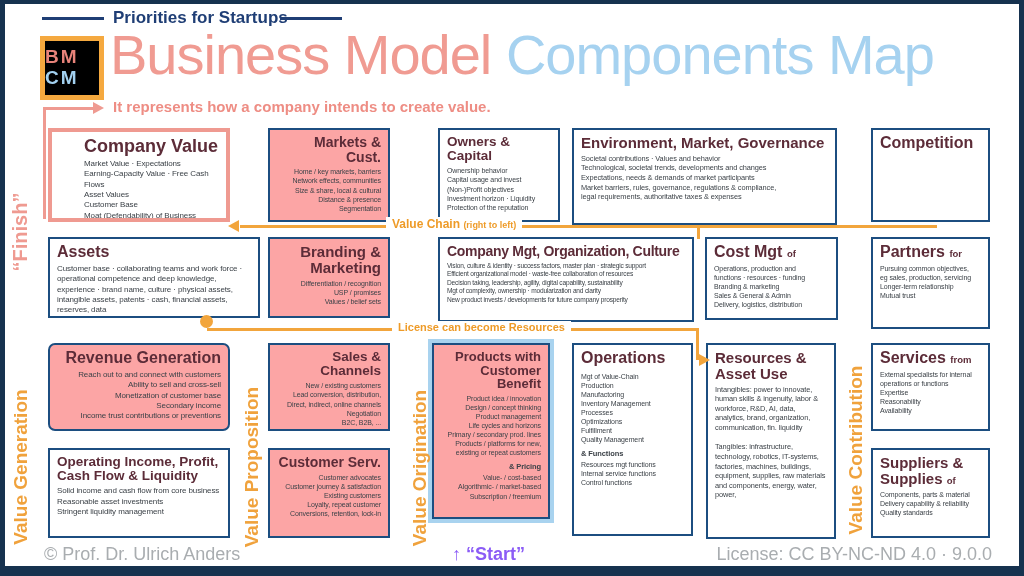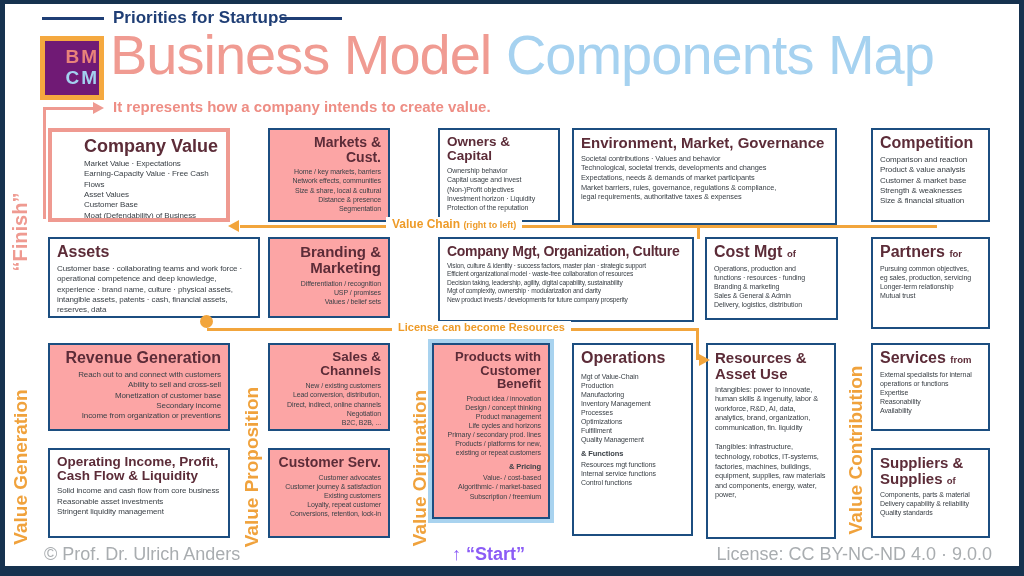--- a/index.html
+++ b/index.html
@@ -2,21 +2,21 @@
 <html><head>
 <meta charset="utf-8">
 <style>
   html,body{margin:0;padding:0;background:#e9e9e9;}
   .canvas{position:relative;width:1024px;height:576px;background:#ffffff;overflow:hidden;
           font-family:"Liberation Sans","DejaVu Sans",sans-serif;}
   .frame{position:absolute;inset:0;border:solid #16324f;border-width:4px 5px 10px 5px;pointer-events:none;z-index:50;}
 
   
   .logo{position:absolute;left:40px;top:36px;width:64px;height:64px;border:5px solid #f5a93f;
-        background:#701a75;box-sizing:border-box;text-align:right;padding-left:17px;}
+        background:#000000;box-sizing:border-box;text-align:left;}
   .logo .l1,.logo .l2{display:block;font-weight:bold;font-size:19px;line-height:20px;letter-spacing:2px;margin-top:1px;}
   .logo .l1{color:#e8837a;margin-top:6px;}
   .logo .l2{color:#a3d1f0;}
   .tagline{position:absolute;left:113px;top:8px;font-size:17px;font-weight:bold;color:#1f3e75;}
   .tagline-line{position:absolute;top:17px;height:3px;width:62px;background:#1f3e75;}
   .tl-left{left:42px;} .tl-right{left:280px;}
   .main-title{position:absolute;left:110px;top:26px;font-size:56px;line-height:1.05;white-space:nowrap;letter-spacing:-1px;}
   .main-title .t1{color:#f09b92;}
   .main-title .t2{color:#a6d2f0;}
   .subtitle{position:absolute;left:113px;top:98px;font-size:15px;font-weight:bold;color:#ee8d84;}
@@ -109,25 +109,20 @@
   <div class="box" style="left:572px;top:128px;width:265px;height:97px;">
     <h3 class="t15">Environment, Market, Governance</h3>
     <p class="p74">Societal contributions · Values and behavior
 Technological, societal trends, developments and changes
 Expectations, needs &amp; demands of market participants
 Market barriers, rules, governance, regulations &amp; compliance,
 legal requirements, authoritative taxes &amp; expenses</p>
   </div>
   <div class="box" style="left:871px;top:128px;width:119px;height:94px;">
     <h3>Competition</h3>
-    <p class="p8">Comparison and reaction
-Product &amp; value analysis
-Customer &amp; market base
-Strength &amp; weaknesses
-Size &amp; financial situation</p>
   </div>
 
   <div class="arrow-left" style="left:228px;top:220px;"></div>
   <div class="oline" style="left:240px;top:225px;width:697px;height:3px;"></div>
   <div class="olabel" style="left:386px;top:217px;"><span>Value Chain</span> <span class="small">(right to left)</span></div>
   <div class="oline" style="left:697px;top:225px;width:3px;height:14px;"></div>
 
   <div class="box" style="left:48px;top:237px;width:212px;height:81px;">
     <h3>Assets</h3>
     <p class="p8">Customer base · collaborating teams and work force · operational competence and deep knowledge, experience · brand name, culture · physical assets, intangible assets, patents · cash, financial assets, reserves, data</p>
@@ -161,27 +156,27 @@
 Longer-term relationship
 Mutual trust</p>
   </div>
 
   <div class="dot" style="left:200px;top:315px;"></div>
   <div class="oline" style="left:207px;top:328px;width:492px;height:3px;"></div>
   <div class="olabel" style="left:392px;top:321px;font-size:11px;">License can become Resources</div>
   <div class="oline" style="left:696px;top:328px;width:3px;height:32px;"></div>
   <div class="arrow-right-o" style="left:699px;top:354px;"></div>
 
-  <div class="box blue" style="left:48px;top:343px;width:182px;height:88px;">
+  <div class="box blue" style="left:48px;top:343px;width:182px;height:88px;border-radius:7px;">
     <h3>Revenue Generation</h3>
     <p class="p8">Reach out to and connect with customers
 Ability to sell and cross-sell
 Monetization of customer base
 Secondary income
-Income from organization or preventions</p>
+Income trust contributions or preventions</p>
   </div>
   <div class="box blue" style="left:268px;top:343px;width:122px;height:88px;">
     <h3 class="t135">Sales &amp; Channels</h3>
     <p class="p7">New / existing customers
 Lead conversion, distribution,
 Direct, indirect, online channels
 Negotiation
 B2C, B2B, ...</p>
   </div>
   <div class="box blue highlight" style="left:432px;top:343px;width:118px;height:176px;">

